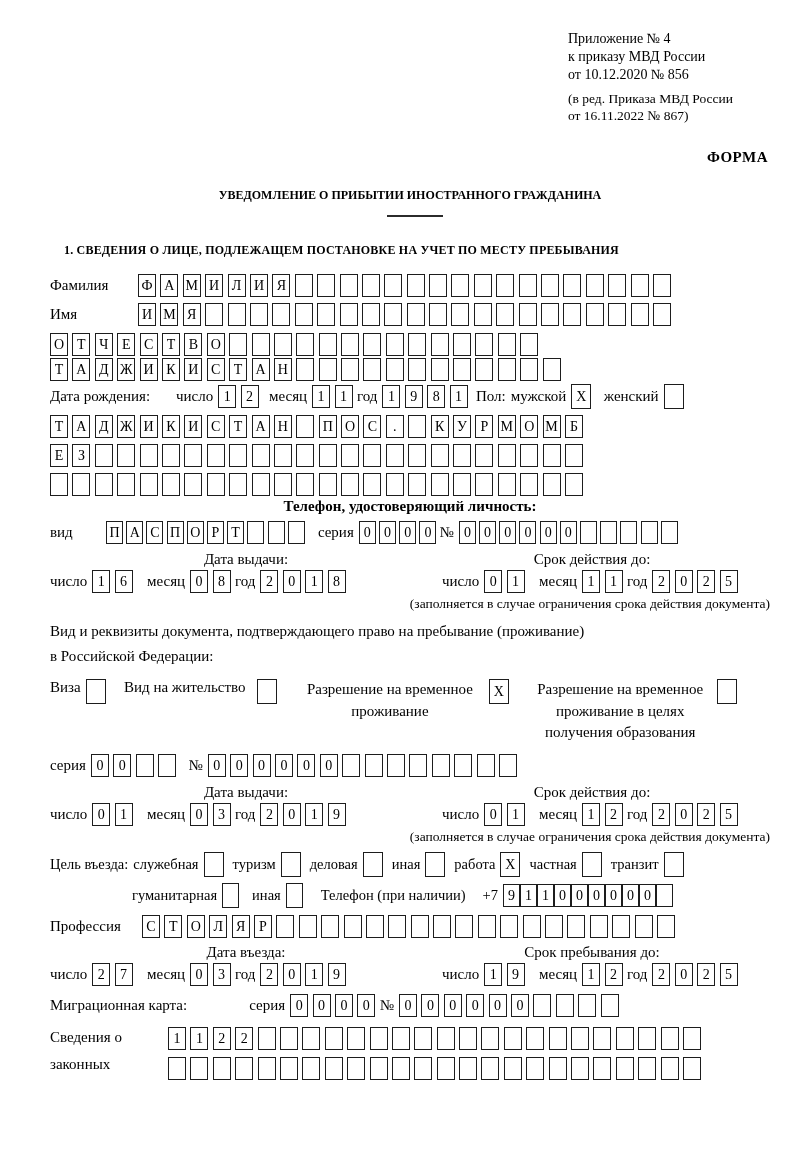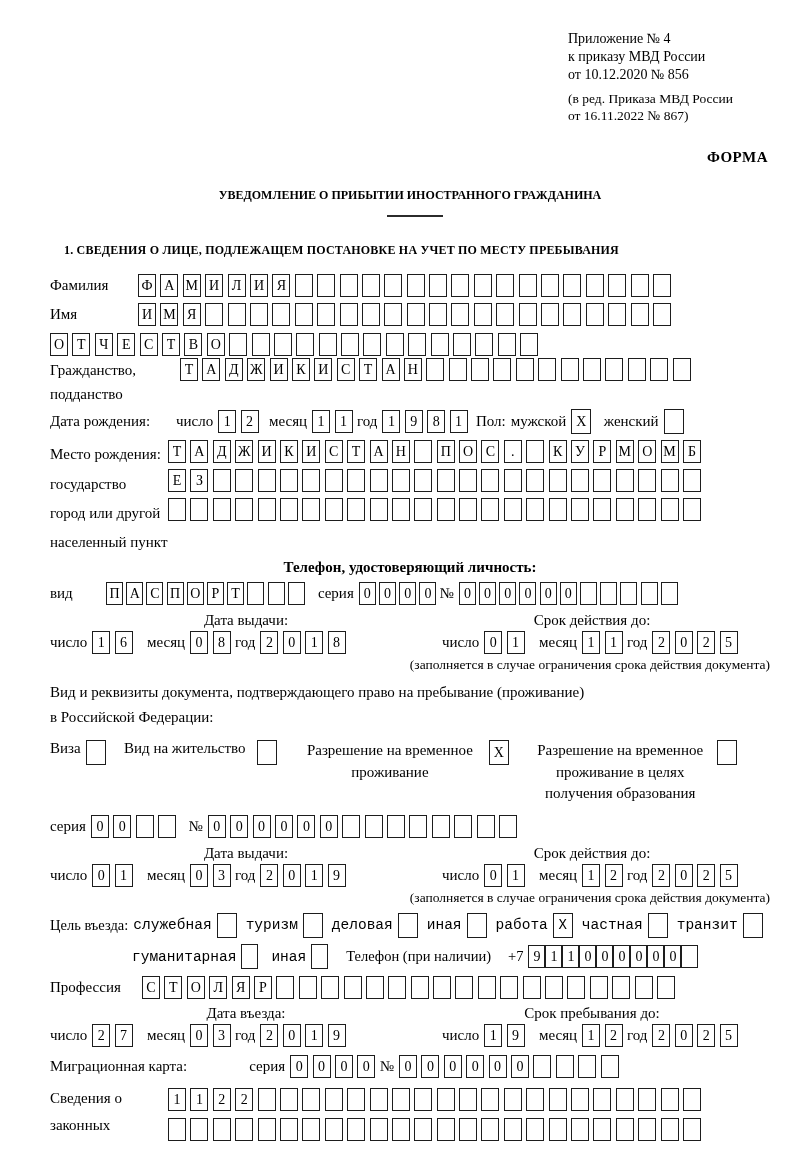--- a/index.html
+++ b/index.html
@@ -26,21 +26,21 @@
   .cells { display:flex; flex-shrink:0; }
   .cell {
     width:18px; height:23px; flex-shrink:0;
     border:1.5px solid #1d1d1d; margin-right:4.4px;
     text-align:center; line-height:21px; font-size:14px;
   }
   .tight .cell { width:17px; margin-right:3.2px; }
   .box { width:20px; height:25px; line-height:23px; }
 
   .lblstack { line-height:1.6; flex-shrink:0; }
-  .grp { display:flex; align-items:center;font-family:Liberation Mono, monospace; }
+  .grp { display:flex; align-items:center; }
 
   .daterow { display:flex; align-items:center; margin-bottom:4px; }
   .datecol-l { width:392px; display:flex; align-items:center; }
   .datecol-r { display:flex; align-items:center; }
   .datehead { display:flex; margin-bottom:2px; margin-top:4px; }
   .datehead .h-l { width:392px; text-align:center; }
   .datehead .h-r { width:300px; text-align:center; }
   .dlbl { margin-right:5px; flex-shrink:0; }
   .footnote { text-align:right; font-size:13.5px; margin:-1px 0 7px 0; }
 
@@ -157,24 +157,20 @@
         <span class="cell"></span>
         <span class="cell"></span>
         <span class="cell"></span>
         <span class="cell"></span>
         <span class="cell"></span>
         <span class="cell"></span>
       </span>
   </div>
 
   <div class="row" style="align-items:flex-start;margin-bottom:3px">
-    <span class="lblstack" style="width:130px">
-      <span style="display:block">Гражданство,</span>
-      <span style="display:block">подданство</span>
-    </span>
     <span class="cells">
         <span class="cell">Т</span>
         <span class="cell">А</span>
         <span class="cell">Д</span>
         <span class="cell">Ж</span>
         <span class="cell">И</span>
         <span class="cell">К</span>
         <span class="cell">И</span>
         <span class="cell">С</span>
         <span class="cell">Т</span>
@@ -215,26 +211,20 @@
         <span class="cell">1</span>
       </span>
     <span class="dlbl" style="margin-left:4px">Пол:</span>
     <span class="dlbl">мужской</span>
     <span class="cell box">X</span>
     <span class="dlbl" style="margin-left:8px">женский</span>
     <span class="cell box"></span>
   </div>
 
   <div class="row" style="align-items:flex-start;margin-bottom:2px">
-    <span class="lblstack" style="width:118px;line-height:1.95">
-      <span style="display:block">Место рождения:</span>
-      <span style="display:block">государство</span>
-      <span style="display:block">город или другой</span>
-      <span style="display:block">населенный пункт</span>
-    </span>
     <span>
       <span class="cells" style="margin-bottom:6px">
           <span class="cell">Т</span>
           <span class="cell">А</span>
           <span class="cell">Д</span>
           <span class="cell">Ж</span>
           <span class="cell">И</span>
           <span class="cell">К</span>
           <span class="cell">И</span>
           <span class="cell">С</span>

